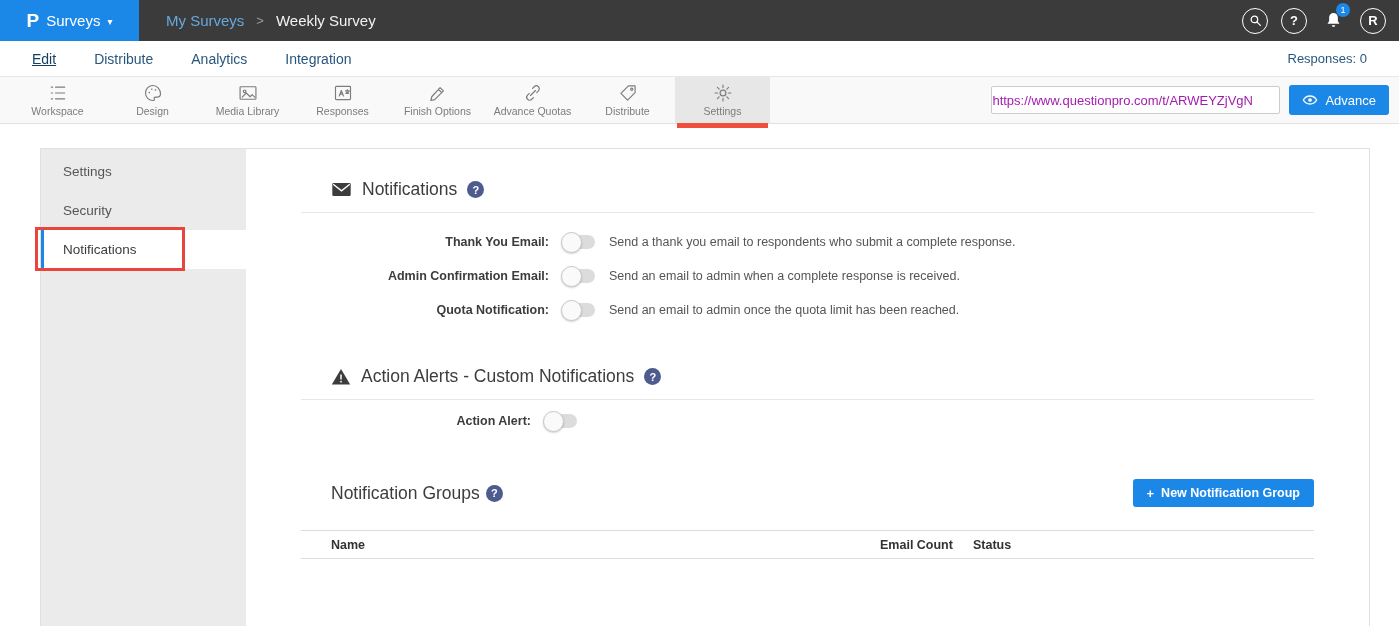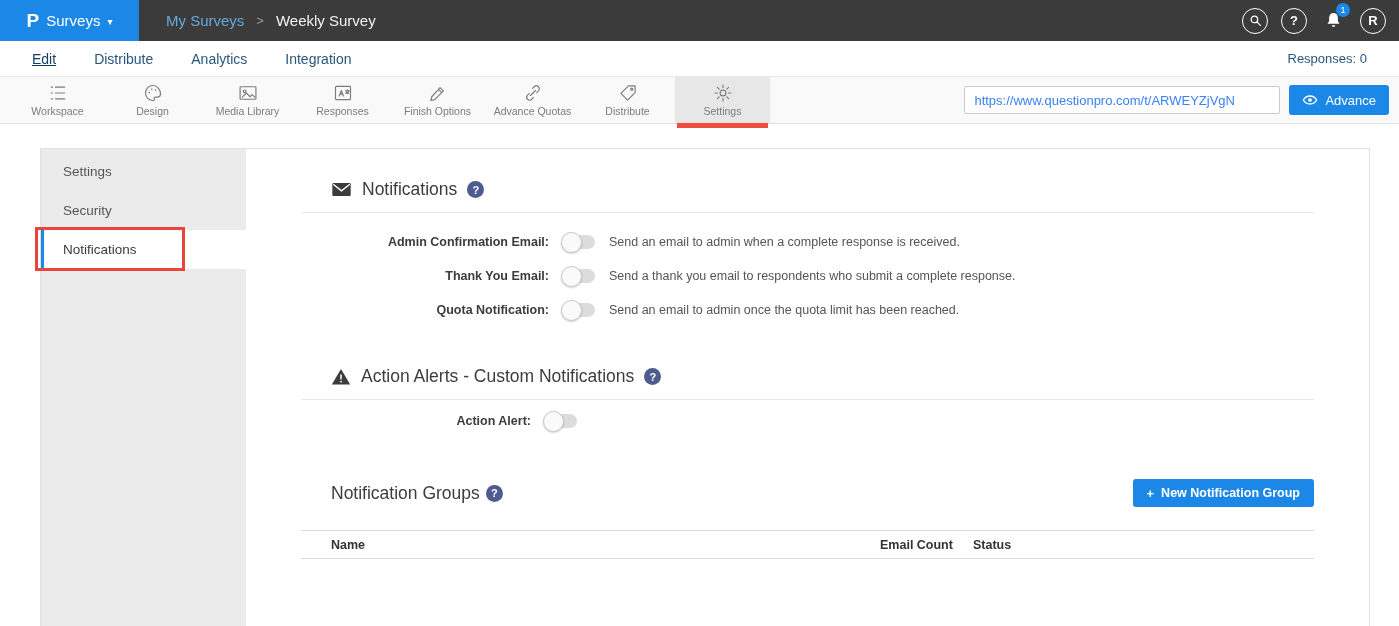--- a/index.html
+++ b/index.html
@@ -32,21 +32,21 @@
 
   
   .toolbar { height:47px; background:#f9f9f9; border-bottom:1px solid #e2e2e2; display:flex; align-items:stretch; padding-left:10px; position:relative; }
   .tool-item { width:95px; display:flex; flex-direction:column; align-items:center; justify-content:center; gap:2px; cursor:pointer; position:relative; }
   .tool-item.active { background:#e7e7e7; }
   .tool-icon { height:20px; display:flex; align-items:center; }
   .tool-icon svg { stroke:#7c7c7c; fill:none; stroke-width:1.4; stroke-linecap:round; stroke-linejoin:round; }
   .tool-label { font-size:10.5px; color:#7c7c7c; white-space:nowrap; }
   .red-underline { position:absolute; left:2px; right:2px; bottom:-5px; height:5px; background:#ef4f3e; z-index:4; }
   .toolbar-right { margin-left:auto; display:flex; align-items:center; gap:9px; padding-right:10px; }
-  .url-input { width:316px; height:28px; border:1px solid #ccc; border-radius:2px; padding:0 9px; font-size:13px; color:#3b82f6; font-family:inherit; background:#fff; }
+  .url-input { width:289px; height:28px; border:1px solid #ccc; border-radius:2px; padding:0 0; font-size:13px; color:#a21caf; font-family:inherit; background:#fff; }
   .btn-preview { height:30px; background:#1b87e6; border:none; border-radius:3px; color:#fff; font-size:13px; display:inline-flex; align-items:center; gap:7px; padding:0 13px; cursor:pointer; font-family:inherit; }
 
   
   .card { position:absolute; top:148px; left:40px; right:29px; bottom:0; border:1px solid #e0e0e0; border-bottom:none; display:flex; background:#fff; }
   .side { width:205px; background:#ebebeb; flex-shrink:0; padding-top:3px; }
   .side-item { height:39px; display:flex; align-items:center; padding-left:22px; font-size:13.5px; color:#555; cursor:pointer; position:relative; }
   .side-item.active { background:#fff; color:#3c3c3c; box-shadow: inset 3px 0 0 #1b87e6; }
   .annotation-box { position:absolute; left:-6px; top:-3px; width:150px; height:44px; border:3px solid #e8453c; pointer-events:none; z-index:3; }
 
   .content { flex:1; padding:18px 55px 0; overflow:hidden; }
@@ -241,28 +241,28 @@
               <rect x="1.5" y="4.5" width="21" height="15" rx="1.5" fill="#3c3c3c"></rect>
               <path d="M2.5 6l9.5 7.5L21.5 6" stroke="#fff" stroke-width="1.6" fill="none"></path>
             </svg>
         </span>
         <span class="title">Notifications</span>
         <span class="help">?</span>
       </div>
       <div class="divider"></div>
       <div class="toggles">
         <div class="toggle-row">
+          <span class="t-label">Thank You Email:</span>
+          <span class="toggle"></span>
+          <span class="t-desc">Send a thank you email to respondents who submit a complete response.</span>
+        </div>
+        <div class="toggle-row">
           <span class="t-label">Admin Confirmation Email:</span>
           <span class="toggle"></span>
           <span class="t-desc">Send an email to admin when a complete response is received.</span>
-        </div>
-        <div class="toggle-row">
-          <span class="t-label">Thank You Email:</span>
-          <span class="toggle"></span>
-          <span class="t-desc">Send a thank you email to respondents who submit a complete response.</span>
         </div>
         <div class="toggle-row">
           <span class="t-label">Quota Notification:</span>
           <span class="toggle"></span>
           <span class="t-desc">Send an email to admin once the quota limit has been reached.</span>
         </div>
       </div>
     </div>
 
     <div class="sec-alerts">

